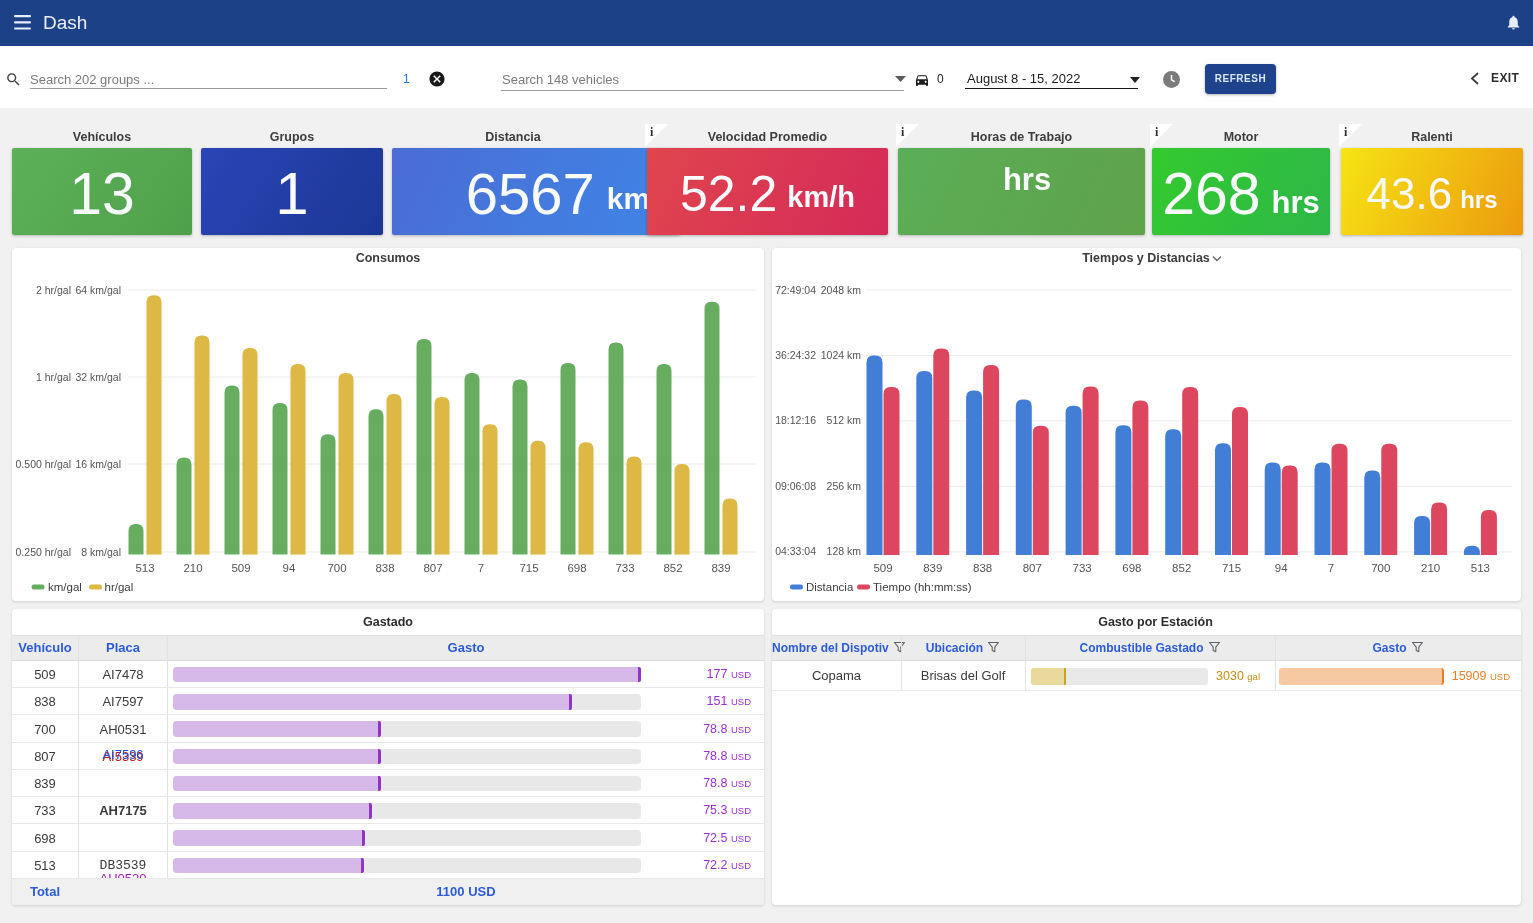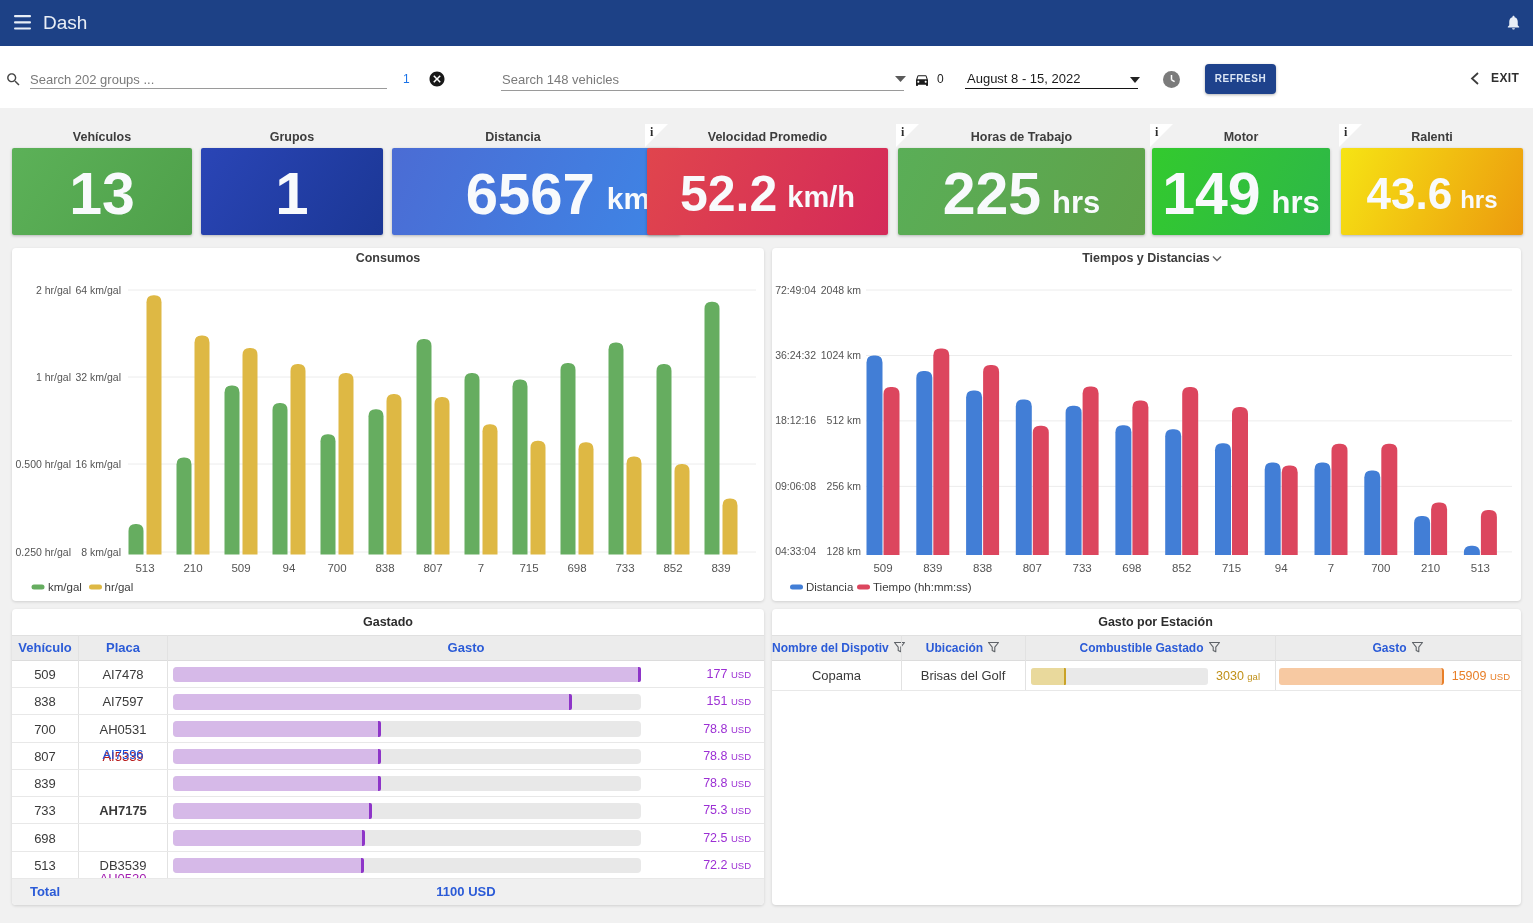--- a/index.html
+++ b/index.html
@@ -1,20 +1,20 @@
 <!DOCTYPE html>
 <html><head><meta charset="utf-8">
 <style>
 html,body{margin:0;padding:0;}
 body{width:1533px;height:923px;background:#f1f1f1;font-family:"Liberation Sans",sans-serif;position:relative;overflow:hidden;}
 .abs{position:absolute;}
 .panel{position:absolute;background:#fff;border-radius:4px;box-shadow:0 1px 3px rgba(0,0,0,0.14);}
 .kpilabel{position:absolute;font-size:12.5px;font-weight:bold;color:#3d3d3d;text-align:center;}
 .card{position:absolute;top:148px;height:87px;border-radius:2px;box-shadow:0 1px 3px rgba(0,0,0,0.25);display:flex;align-items:baseline;justify-content:center;color:#f8fafc;box-sizing:border-box;}
-.num{font-weight:bold;line-height:1;}
+.num{font-weight:normal;line-height:1;}
 .unit{font-weight:bold;line-height:1;position:relative;}
 .itab{position:absolute;top:124px;width:23px;height:23px;background:#fff;clip-path:polygon(0 0,100% 0,0 100%);}
 .itxt{position:absolute;top:125px;font-family:"Liberation Serif",serif;font-weight:bold;font-size:12px;color:#2d2d2d;}
 </style></head>
 <body>
 
 <div class="abs" style="left:0;top:0;width:1533px;height:46px;background:#1d4186;box-shadow:0 2px 4px rgba(0,0,0,0.2);"></div>
 <svg class="abs" style="left:14px;top:15px;" width="17" height="15" viewBox="0 0 17 15">
 <rect x="0" y="0" width="17" height="2.2" rx="1" fill="#e8eef7"></rect>
 <rect x="0" y="6.2" width="17" height="2.2" rx="1" fill="#e8eef7"></rect>
@@ -73,28 +73,27 @@
   </div>
 <div class="kpilabel" style="left:647px;top:130px;width:241px;">Velocidad Promedio</div>
 <div class="card" style="left:647px;width:241px;background:linear-gradient(115deg,#e0454d,#d42a59);padding-top:21.1px;">
     <span class="num" style="font-size:50px;">52.2</span>
     <span class="unit" style="font-size:29px;margin-left:10px;top:-4px;">km/h</span>
   </div>
 <div class="itab" style="left:645px;"></div>
 <div class="itxt" style="left:650px;">i</div>
 <div class="kpilabel" style="left:898px;top:130px;width:247px;">Horas de Trabajo</div>
 <div class="card" style="left:898px;width:247px;background:linear-gradient(115deg,#5aae57,#5fa24a);padding-top:16.7px;">
-    <span class="num" style="font-size:59px;">225</span>
     <span class="unit" style="font-size:31px;margin-left:11px;top:-1px;">hrs</span>
   </div>
 <div class="itab" style="left:896px;"></div>
 <div class="itxt" style="left:901px;">i</div>
 <div class="kpilabel" style="left:1152px;top:130px;width:178px;">Motor</div>
 <div class="card" style="left:1152px;width:178px;background:linear-gradient(115deg,#33ca2e,#2eb748);padding-top:16.7px;">
-    <span class="num" style="font-size:59px;">149</span>
+    <span class="num" style="font-size:59px;">268</span>
     <span class="unit" style="font-size:31px;margin-left:11px;top:-1px;">hrs</span>
   </div>
 <div class="itab" style="left:1150px;"></div>
 <div class="itxt" style="left:1155px;">i</div>
 <div class="kpilabel" style="left:1341px;top:130px;width:182px;">Ralenti</div>
 <div class="card" style="left:1341px;width:182px;background:linear-gradient(115deg,#f6e414,#ec9a0e);padding-top:24.1px;">
     <span class="num" style="font-size:44px;">43.6</span>
     <span class="unit" style="font-size:24px;margin-left:8px;top:-1px;">hrs</span>
   </div>
 <div class="itab" style="left:1339px;"></div>
@@ -266,21 +265,21 @@
 <div class="abs" style="left:173px;top:803.1px;width:199.1px;height:15.5px;background:#d6b9e8;border-radius:4px 2px 2px 4px;border-right:3px solid #8e35c8;box-sizing:border-box;"></div>
 <div class="abs" style="left:600px;top:797.2px;width:151px;height:27.25px;line-height:27.25px;text-align:right;color:#9c2fd4;font-size:12.5px;">75.3 <span style="font-size:9.5px;">USD</span></div>
 <div class="abs" style="left:12px;top:824.5px;width:752px;height:27.25px;border-bottom:1px solid #e8e8e8;box-sizing:border-box;"></div>
 <div class="abs" style="left:12px;top:824.5px;width:66px;height:27.25px;line-height:27.25px;text-align:center;font-size:13px;color:#3a3a3a;">698</div>
 <div class="abs" style="left:78px;top:824.5px;width:90px;height:27.25px;line-height:27.25px;text-align:center;font-size:13px;color:#a21caf;margin-top:40px;">AH0520</div>
 <div class="abs" style="left:173px;top:830.4px;width:468px;height:15.5px;background:#e8e8e8;border-radius:4px;"></div>
 <div class="abs" style="left:173px;top:830.4px;width:191.7px;height:15.5px;background:#d6b9e8;border-radius:4px 2px 2px 4px;border-right:3px solid #8e35c8;box-sizing:border-box;"></div>
 <div class="abs" style="left:600px;top:824.5px;width:151px;height:27.25px;line-height:27.25px;text-align:right;color:#9c2fd4;font-size:12.5px;">72.5 <span style="font-size:9.5px;">USD</span></div>
 <div class="abs" style="left:12px;top:851.8px;width:752px;height:27.25px;border-bottom:1px solid #e8e8e8;box-sizing:border-box;"></div>
 <div class="abs" style="left:12px;top:851.8px;width:66px;height:27.25px;line-height:27.25px;text-align:center;font-size:13px;color:#3a3a3a;">513</div>
-<div class="abs" style="left:78px;top:851.8px;width:90px;height:27.25px;line-height:27.25px;text-align:center;font-size:13px;color:#3a3a3a;">DB3539</div>
+<div class="abs" style="left:78px;top:851.8px;width:90px;height:27.25px;line-height:27.25px;text-align:center;font-size:13px;color:#3a3a3a;font-family:Liberation Mono, monospace;">DB3539</div>
 <div class="abs" style="left:173px;top:857.6px;width:468px;height:15.5px;background:#e8e8e8;border-radius:4px;"></div>
 <div class="abs" style="left:173px;top:857.6px;width:190.9px;height:15.5px;background:#d6b9e8;border-radius:4px 2px 2px 4px;border-right:3px solid #8e35c8;box-sizing:border-box;"></div>
 <div class="abs" style="left:600px;top:851.8px;width:151px;height:27.25px;line-height:27.25px;text-align:right;color:#9c2fd4;font-size:12.5px;">72.2 <span style="font-size:9.5px;">USD</span></div>
 <div class="abs" style="left:12px;top:879px;width:752px;height:26px;background:#f0f0f0;border-radius:0 0 4px 4px;"></div>
 <div class="abs" style="left:12px;top:879px;width:66px;height:26px;line-height:26px;text-align:center;font-size:13px;font-weight:bold;color:#2b5bd7;">Total</div>
 <div class="abs" style="left:168px;top:879px;width:596px;height:26px;line-height:26px;text-align:center;font-size:13px;font-weight:bold;color:#2b5bd7;">1100 USD</div>
 <div class="panel" style="left:772px;top:609px;width:749px;height:296px;"></div>
 <div class="abs" style="left:772px;top:609px;width:767px;height:26px;line-height:27px;text-align:center;font-size:12.5px;font-weight:bold;color:#2d2d2d;">Gasto por Estación</div>
 <div class="abs" style="left:772px;top:635px;width:749px;height:26px;background:#ececec;border-top:1px solid #e0e0e0;border-bottom:1px solid #dcdcdc;box-sizing:border-box;"></div>
 <div class="abs" style="left:772px;top:635px;width:129px;height:26px;line-height:26px;text-align:center;font-size:12px;font-weight:bold;color:#2b5bd7;white-space:nowrap;">Nombre del Dispotiv<svg width="13" height="13" viewBox="0 0 13 13" style="vertical-align:-2px;margin-left:4px;">

